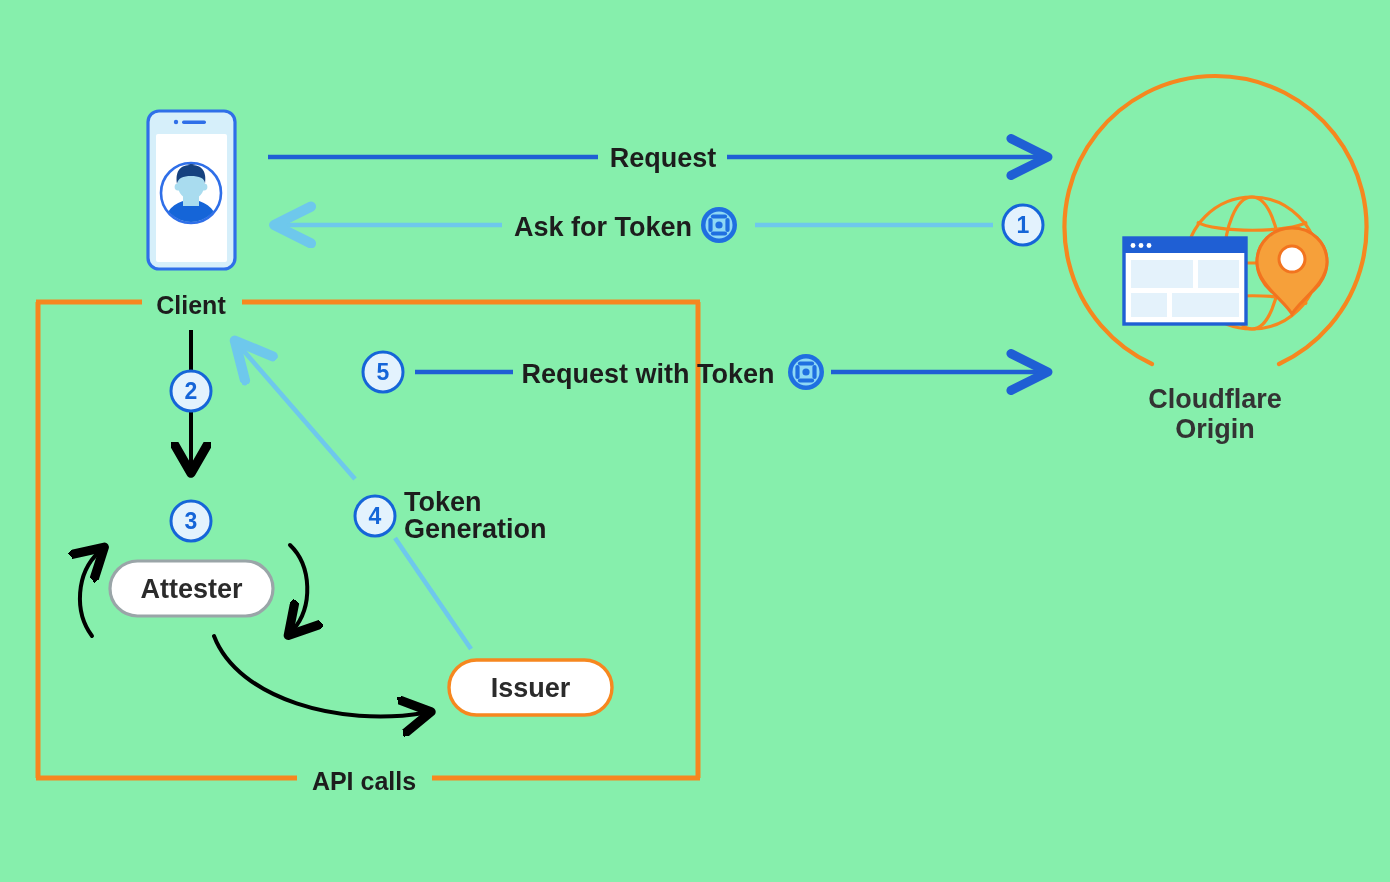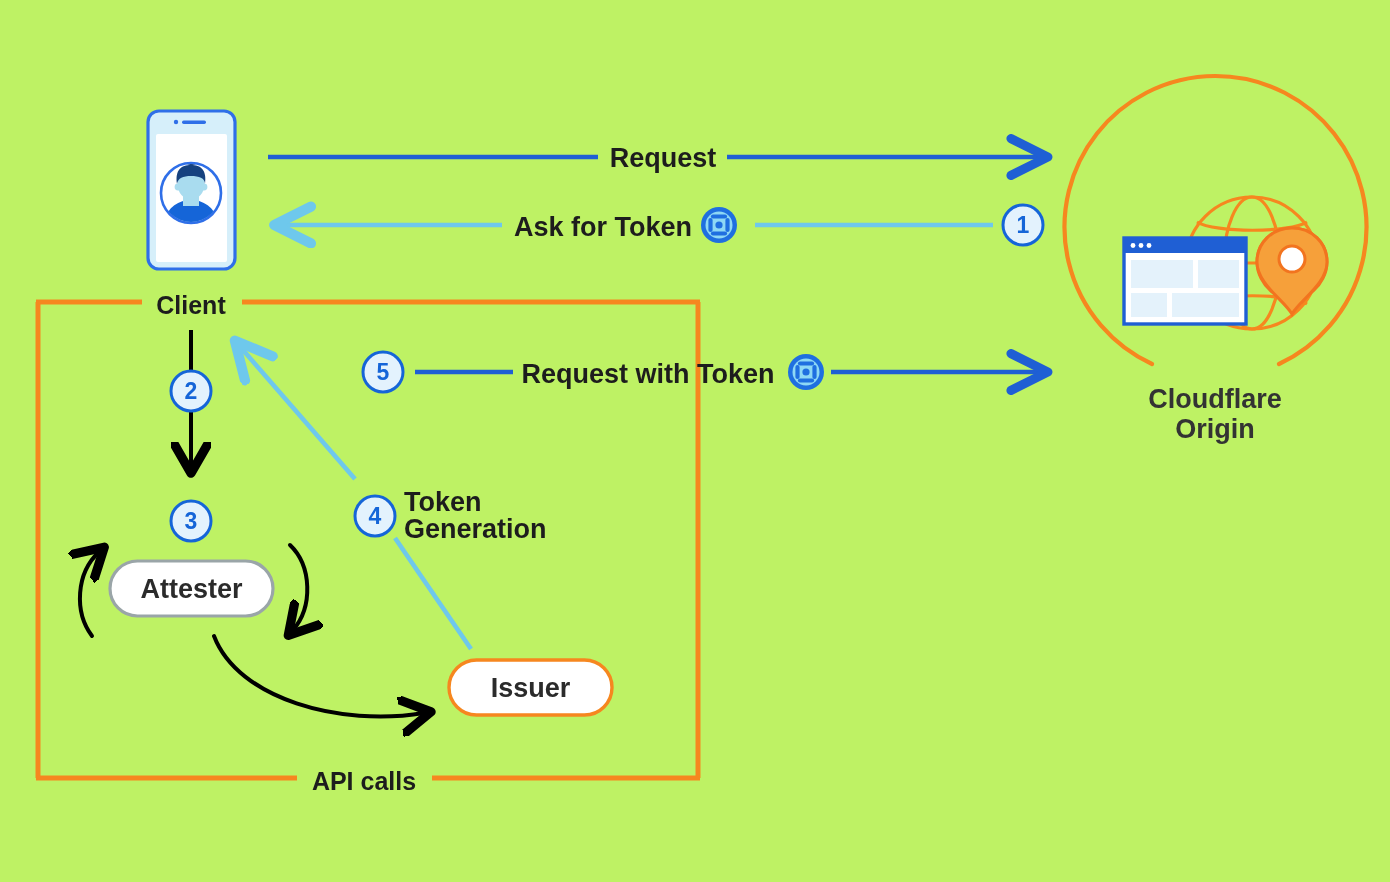--- a/index.html
+++ b/index.html
@@ -7,21 +7,21 @@
     padding: 0;
     background: #ffffff;
   }
   body {
     font-family: "Liberation Sans", sans-serif;
   }
   #stage {
     position: relative;
     width: 1390px;
     height: 882px;
-    background: #bef264;
+    background: #86efac;
     overflow: hidden;
   }
   #diagram-svg {
     position: absolute;
     left: 0;
     top: 0;
     width: 1390px;
     height: 882px;
   }
   .lbl {

